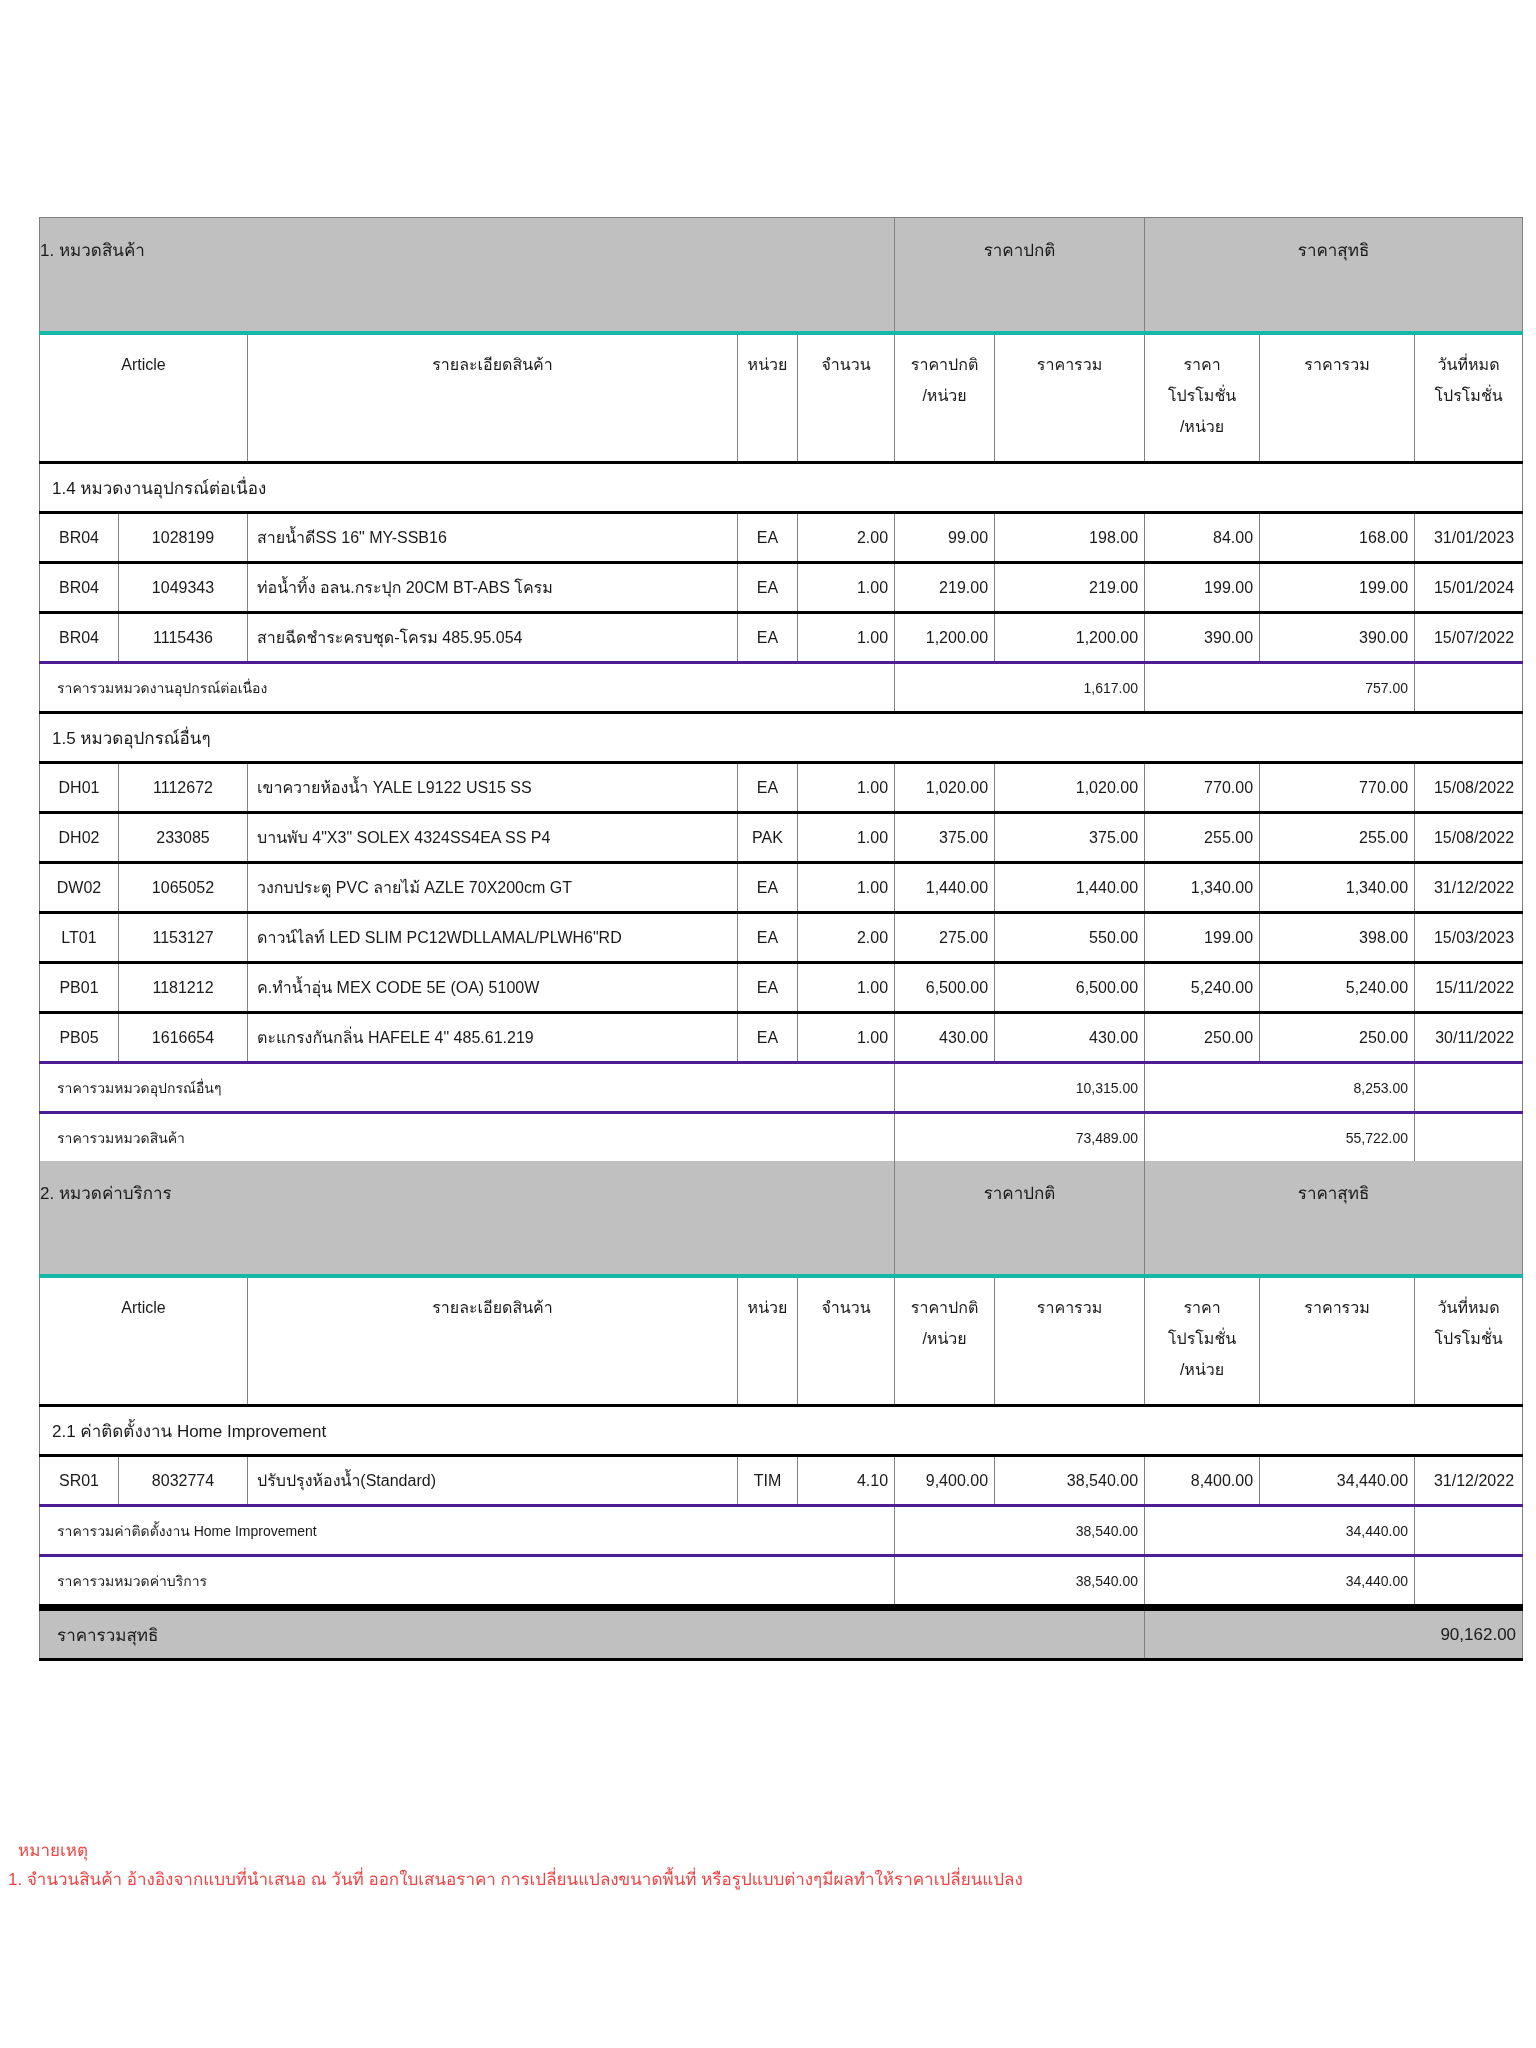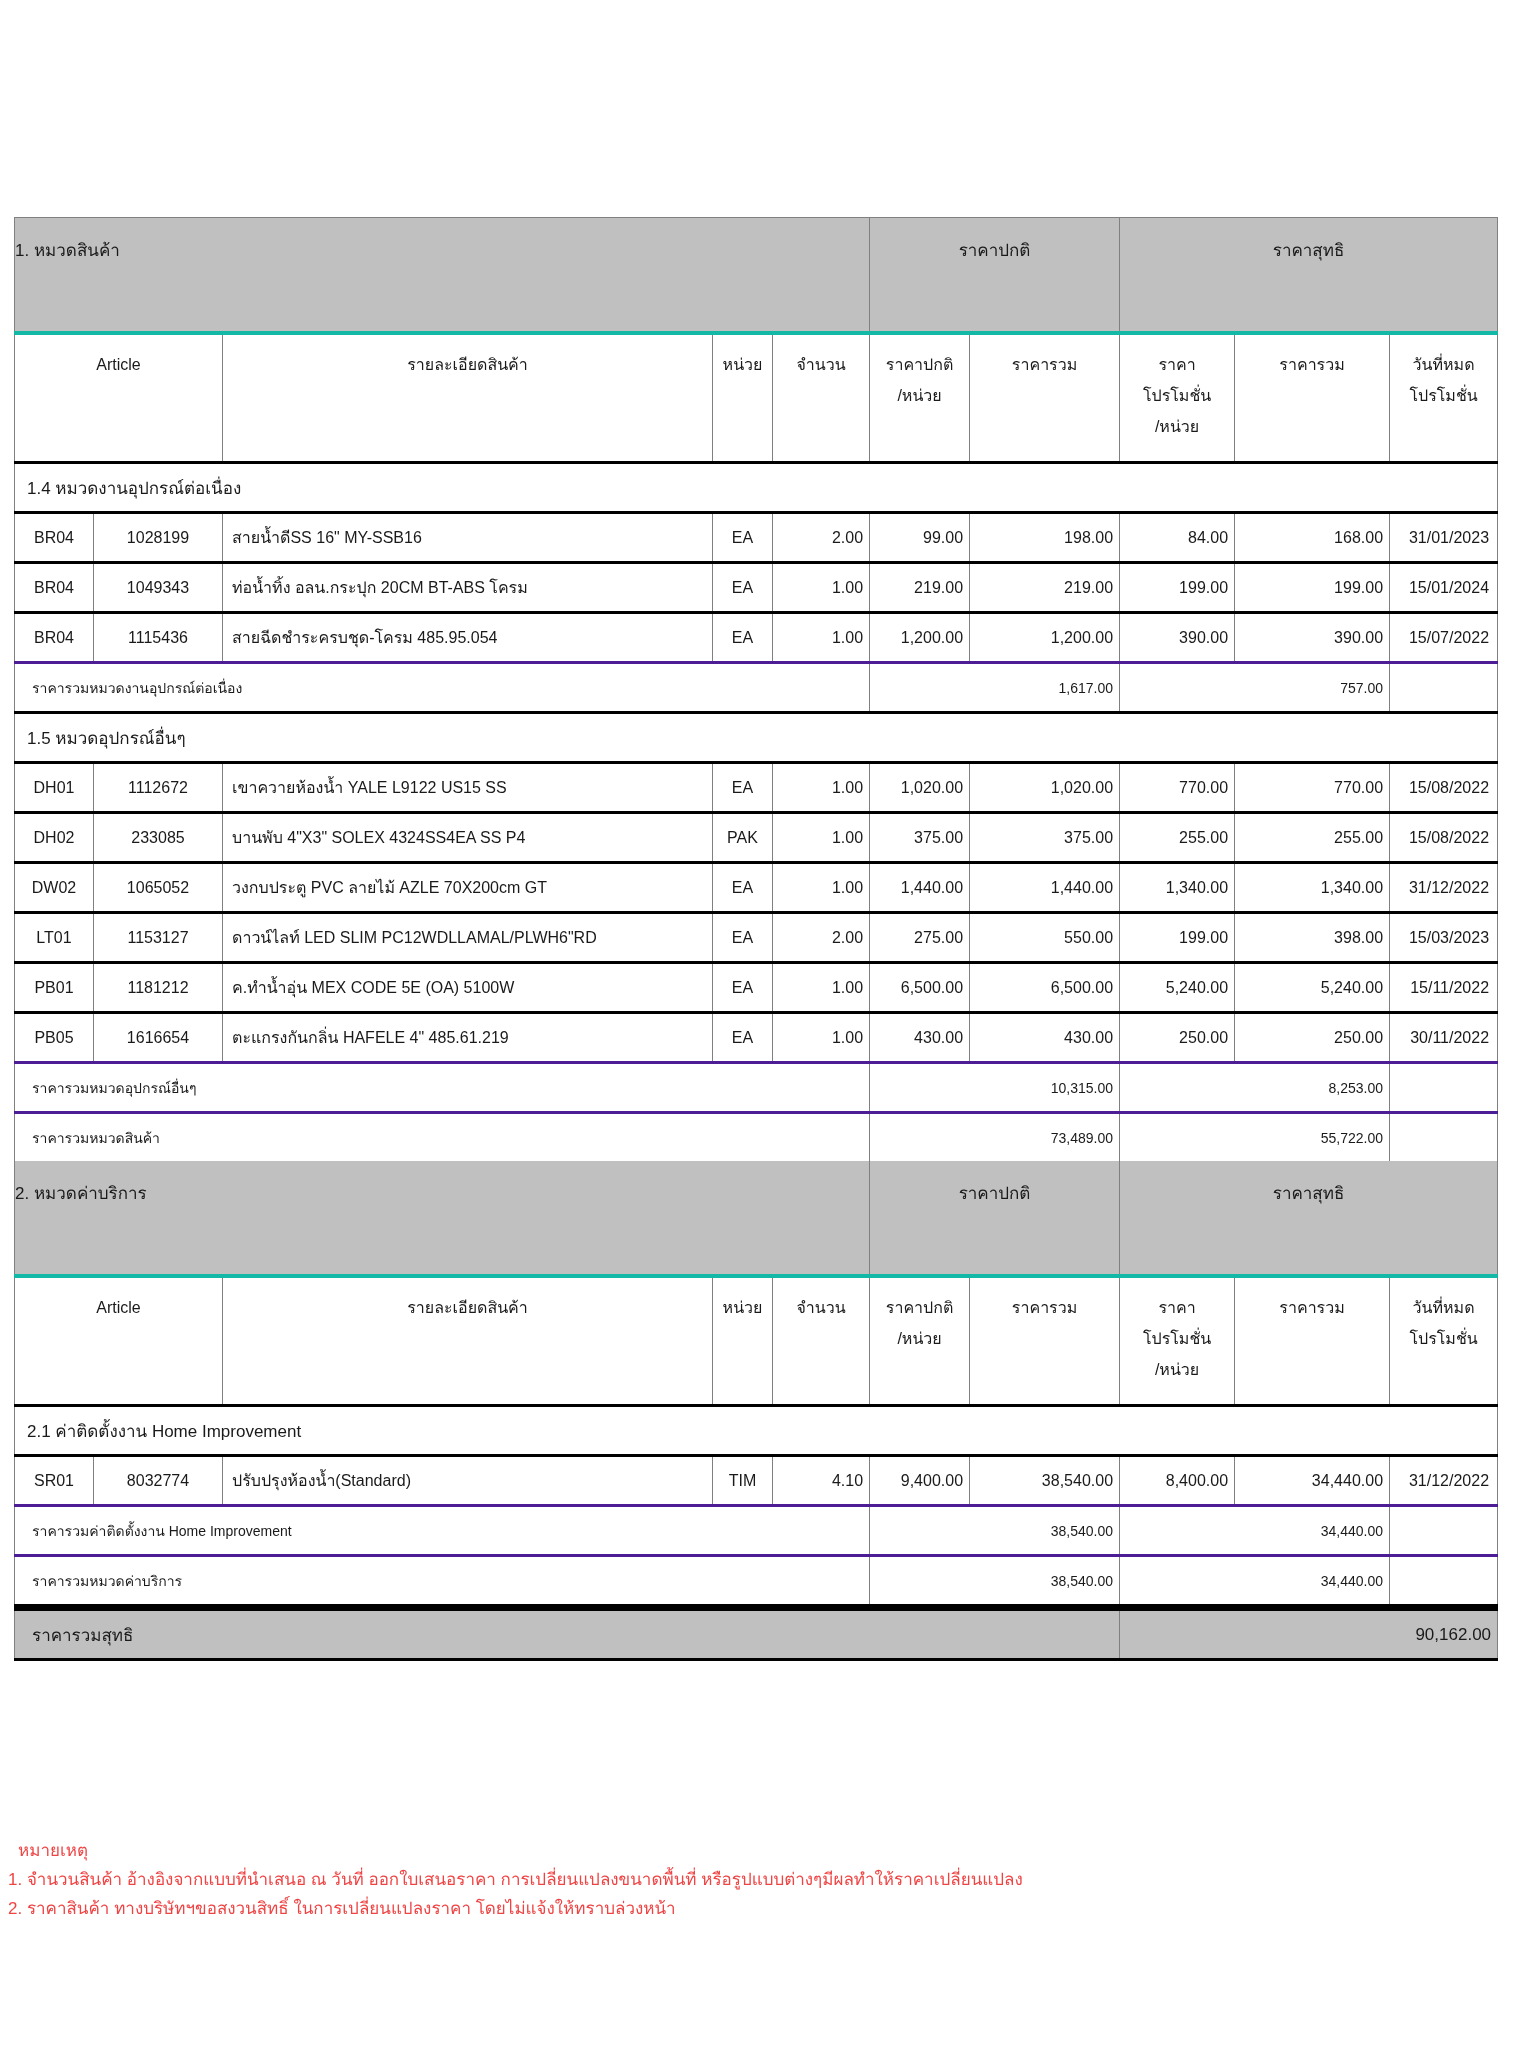--- a/index.html
+++ b/index.html
@@ -2,21 +2,21 @@
 <html style="--header-bg: #c0c0c0;"><head>
 <meta charset="utf-8">
 <style>
   html,body { margin:0; padding:0; background:#ffffff; }
   .page {
     position:relative; width:1536px; height:2048px; background:#ffffff;
     font-family:"Liberation Sans","DejaVu Sans",sans-serif; color:#1a1a1a;
     overflow:hidden;
   }
   table.quote {
-    position:absolute; left:14px; top:217px; width:1483px;
+    position:absolute; left:39px; top:217px; width:1483px;
     border-collapse:collapse; table-layout:fixed;
     border:1px solid #808080; border-bottom:3px solid #000;
     font-size:16px;
   }
   table.quote td {
     border-left:1px solid #808080; border-right:1px solid #808080;
     overflow:hidden; white-space:nowrap; padding:0;
   }
   tr.r-band td {
     background:var(--header-bg,#c0c0c0); height:95px;
@@ -263,16 +263,15 @@
         <tr class="r-grand">
           <td class="c-sublabel" colspan="7">ราคารวมสุทธิ</td>
           <td class="c-num" colspan="3">90,162.00</td>
         </tr>
       </tbody>
   </table>
 
   <div class="notes">
     <div class="notes-title">หมายเหตุ</div>
     <div class="note-line">1. จำนวนสินค้า อ้างอิงจากแบบที่นำเสนอ ณ วันที่ ออกใบเสนอราคา การเปลี่ยนแปลงขนาดพื้นที่ หรือรูปแบบต่างๆมีผลทำให้ราคาเปลี่ยนแปลง</div>
-    <div class="note-line">2. ราคาสินค้า ทางบริษัทฯขอสงวนสิทธิ์ ในการเปลี่ยนแปลงราคา โดยไม่แจ้งให้ทราบล่วงหน้า</div>
   </div>
 
 </div>
 
 </body></html>

